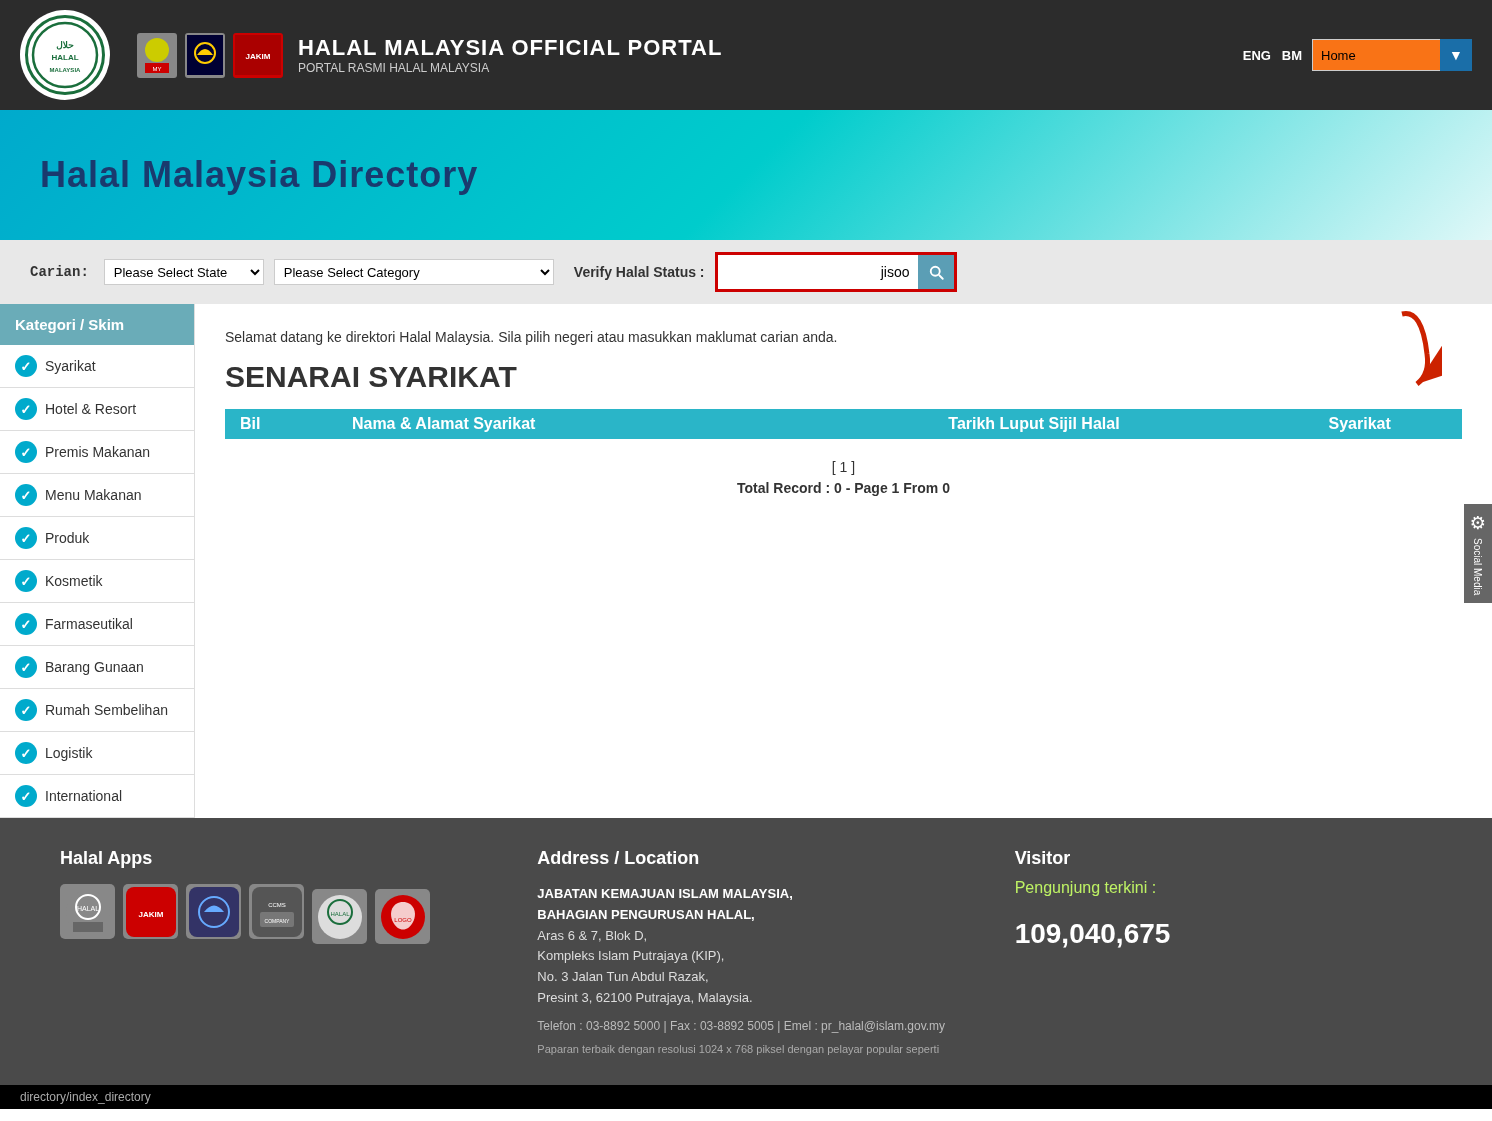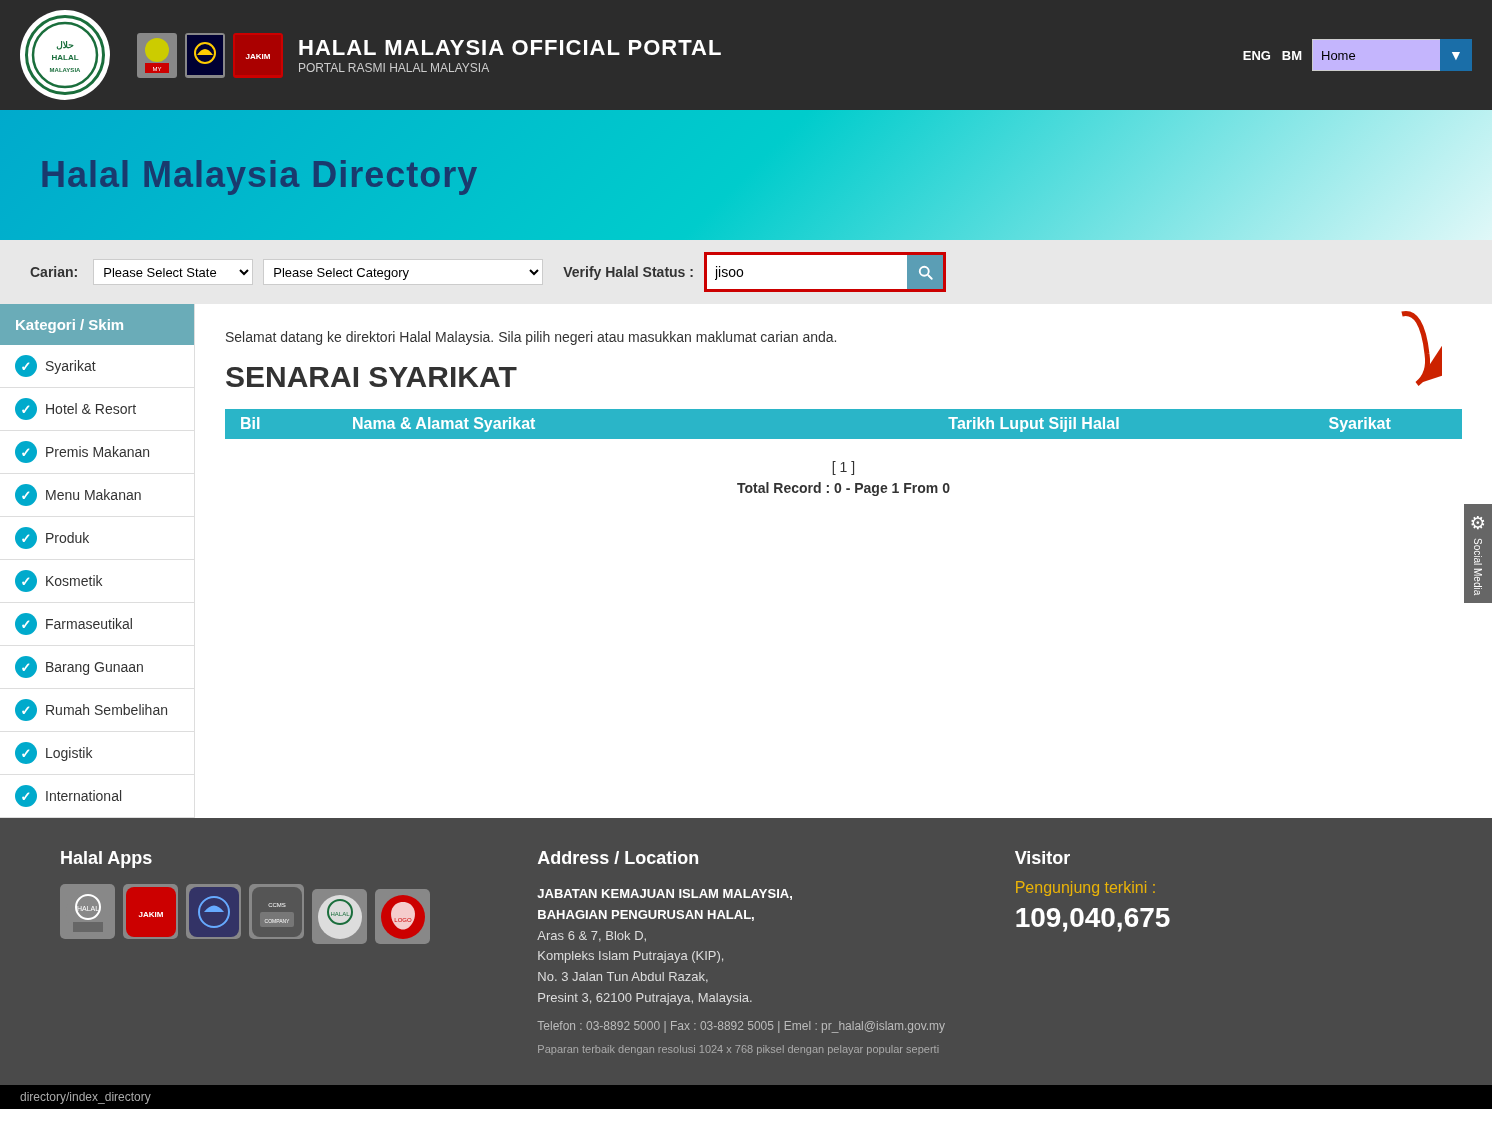--- a/index.html
+++ b/index.html
@@ -89,21 +89,21 @@
     .nav-dropdown-wrap {
       position: relative;
       display: inline-block;
     }
     .nav-dropdown-wrap select {
       width: 160px;
       height: 32px;
       padding: 0 8px;
       font-size: 13px;
       border: 1px solid #ccc;
-      background: #c4b5fd;
+      background: #f97316;
       appearance: none;
     }
     .nav-dropdown-wrap .chevron {
       position: absolute;
       right: 0;
       top: 0;
       width: 32px;
       height: 32px;
       background: #1a6ea8;
       display: flex;
@@ -134,20 +134,21 @@
       padding: 12px 30px;
       display: flex;
       align-items: center;
       gap: 10px;
     }
     .search-bar label {
       font-weight: bold;
       font-size: 14px;
       color: #333;
       margin-right: 5px;
+      font-family: Liberation Mono, monospace;
     }
     .search-bar select {
       height: 26px;
       border: 1px solid #ccc;
       background: #fff;
       font-size: 13px;
       padding: 0 5px;
     }
     .search-bar select:first-of-type { width: 160px; }
     .search-bar select:nth-of-type(2) { width: 280px; }
@@ -162,20 +163,21 @@
       border: 3px solid #cc0000;
       background: #fff;
     }
     .search-input-wrap input {
       width: 200px;
       height: 34px;
       border: none;
       padding: 0 8px;
       font-size: 14px;
       outline: none;
+      text-align: right;
     }
     .search-btn {
       background: #5b9eb5;
       border: none;
       width: 36px;
       height: 34px;
       cursor: pointer;
       display: flex;
       align-items: center;
       justify-content: center;
@@ -328,22 +330,22 @@
       color: #aaa;
       margin-top: 10px;
     }
     .visitor-section h3 {
       font-size: 18px;
       font-weight: bold;
       margin-bottom: 10px;
     }
     .visitor-label {
       font-size: 16px;
-      color: #eab308;
-      margin-bottom: 5px;
+      color: #bef264;
+      margin-bottom: 21px;
     }
     .visitor-count {
       font-size: 28px;
       font-weight: bold;
       color: #fff;
     }
 
     .status-bar {
       background: #000000;
       padding: 5px 20px;

